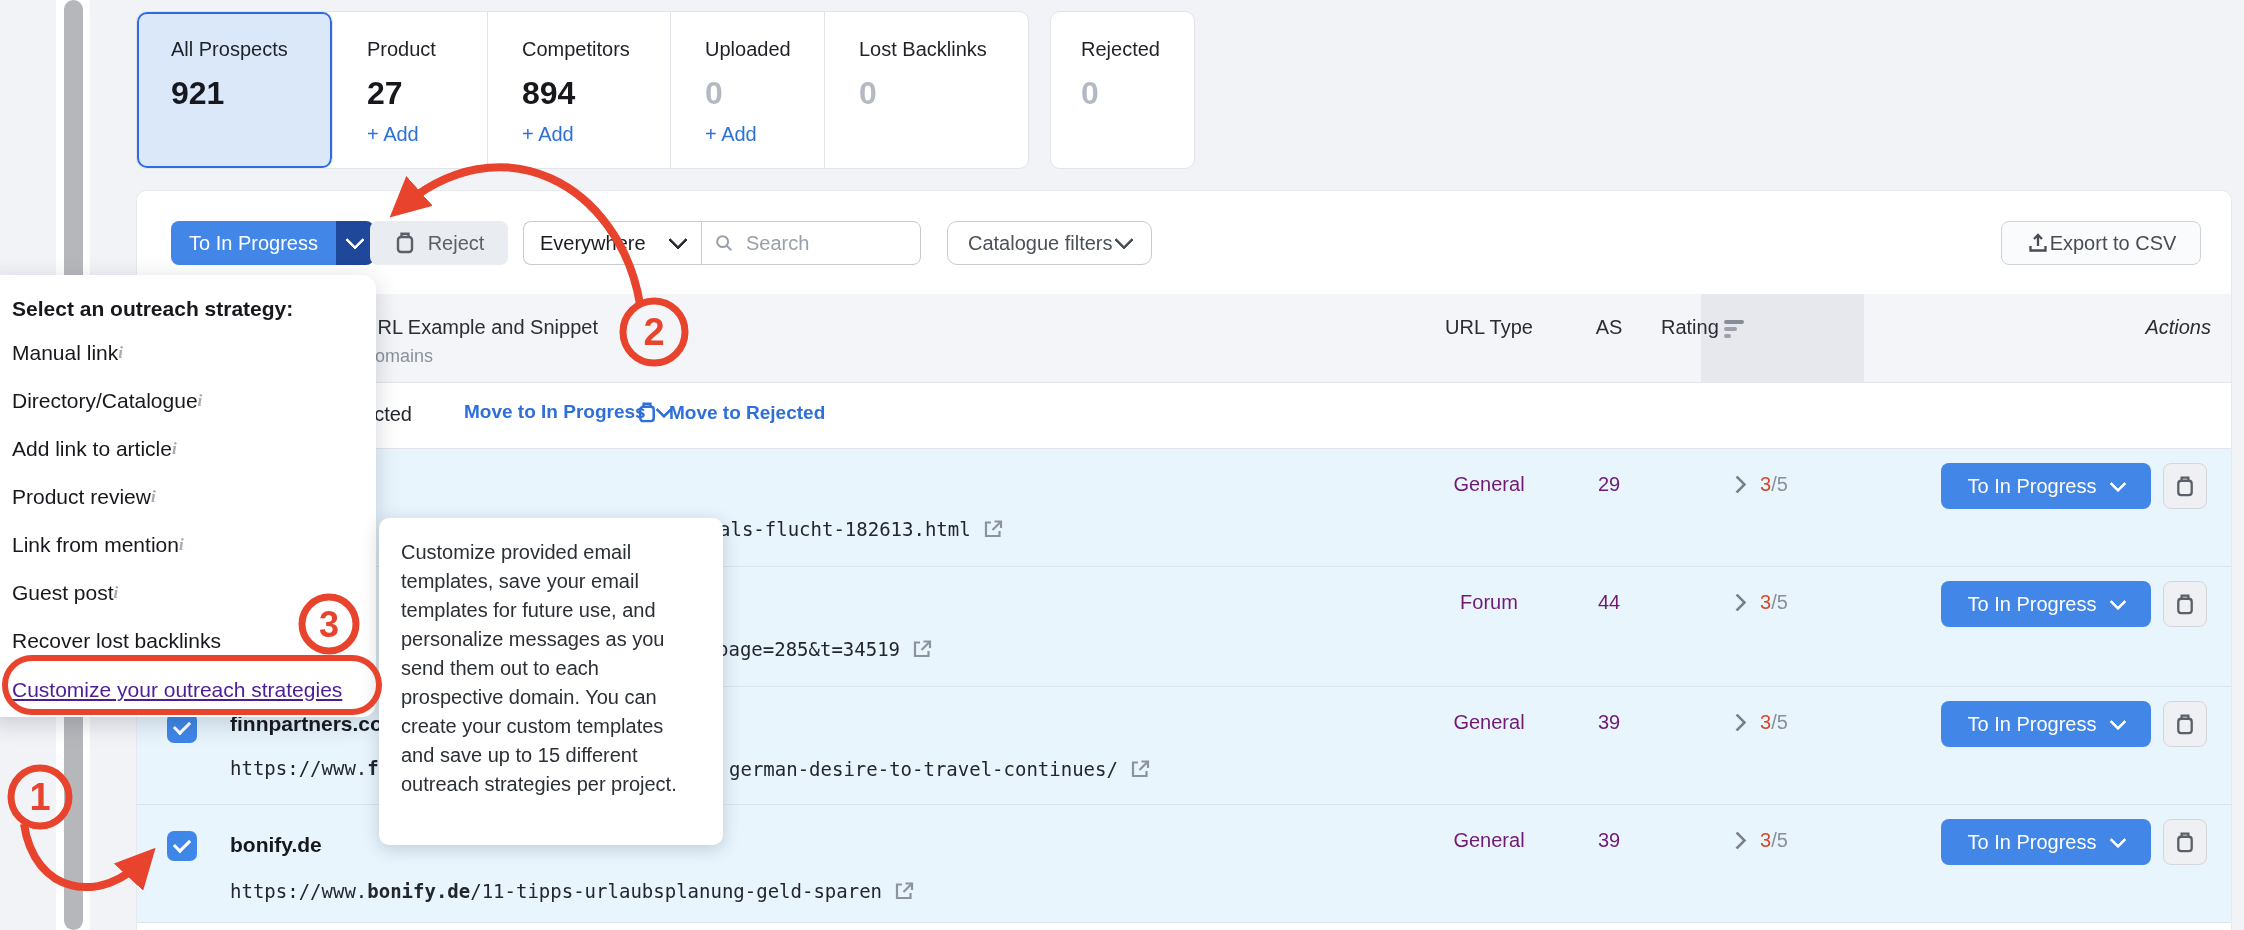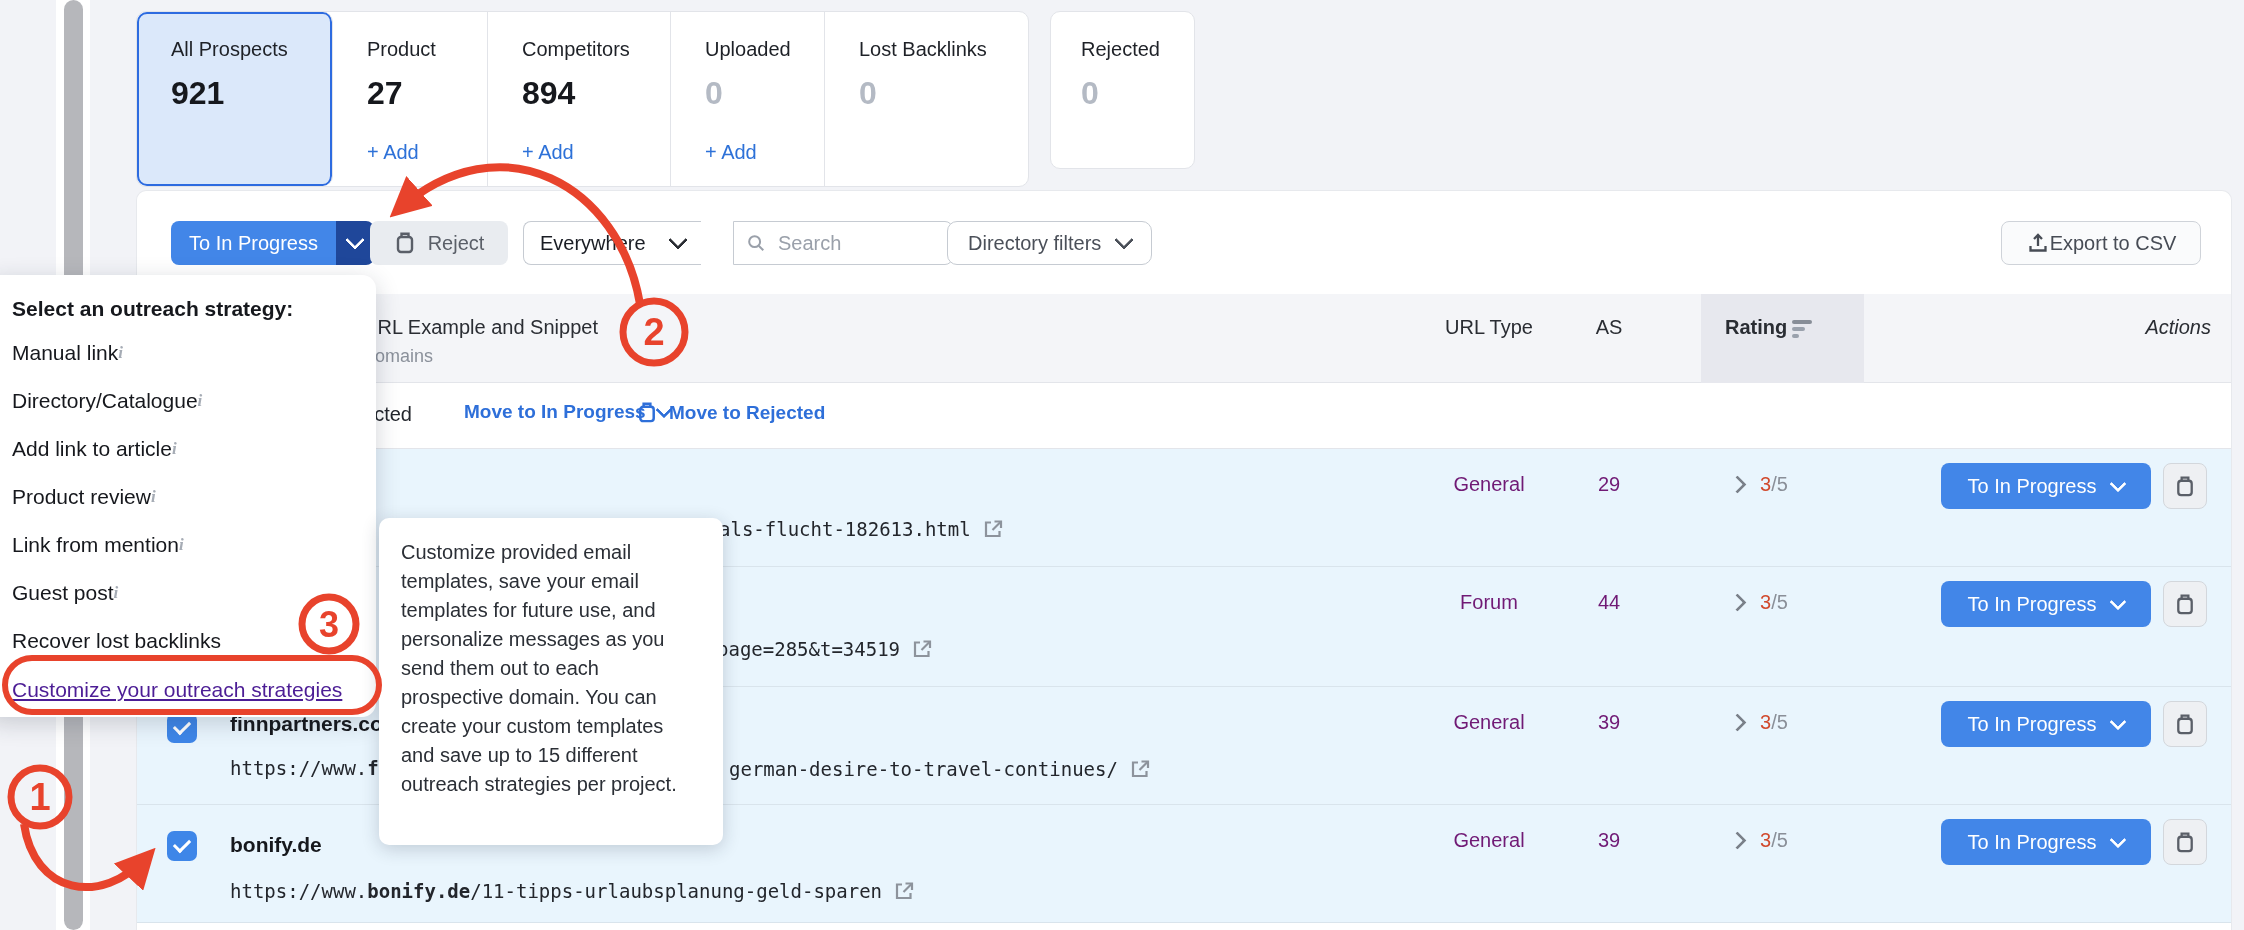--- a/index.html
+++ b/index.html
@@ -2,21 +2,21 @@
 <html><head>
 <meta charset="utf-8">
 <style>
   html,body{margin:0;padding:0;background:#e9eaee;}
   .stage{position:relative;width:2244px;height:930px;background:#f2f3f7;overflow:hidden;
          font-family:"Liberation Sans",sans-serif;color:#16181d;}
   
   .scroll-track{position:absolute;left:56px;top:0;width:34px;height:930px;background:#ffffff;}
   .scroll-thumb{position:absolute;left:8px;top:0;width:19px;height:930px;background:#b6b7bb;border-radius:10px;}
   
-  .tabs-group{position:absolute;left:136px;top:11px;height:176px;display:flex;background:#fff;
+  .tabs-group{position:absolute;left:136px;top:11px;height:158px;display:flex;background:#fff;
               border:1px solid #e2e4e9;border-radius:10px;box-sizing:border-box;}
   .tab{position:relative;box-sizing:border-box;border-right:1px solid #e2e4e9;padding:26px 0 0 34px;}
   .tab:last-child{border-right:none;}
   .tab.selected{background:#dbe8fa;box-shadow:0 0 0 2px #2d6be0 inset;border-radius:10px;}
   .tab-label{font-size:20px;color:#1e2127;}
   .tab-value{font-size:32px;font-weight:bold;color:#16181d;margin-top:14px;}
   .tab-value.muted{color:#b4bac4;}
   .tab-add{position:absolute;left:34px;bottom:22px;font-size:20px;color:#2d71d8;font-weight:500;cursor:pointer;}
   .tab-rejected{position:absolute;left:1050px;top:11px;width:145px;height:158px;background:#fff;
                 border:1px solid #e2e4e9;border-radius:10px;box-sizing:border-box;padding:26px 0 0 30px;}
@@ -27,21 +27,21 @@
   .tb{position:absolute;top:30px;height:44px;box-sizing:border-box;display:flex;align-items:center;}
   .btn-split{left:34px;}
   .split-main{height:44px;background:#4286e8;color:#fff;font-size:20px;font-weight:500;
               border-radius:8px 0 0 8px;display:flex;align-items:center;padding:0 18px;cursor:pointer;}
   .split-caret{height:44px;width:38px;background:#1f479a;border-radius:0 8px 8px 0;
                display:flex;align-items:center;justify-content:center;cursor:pointer;}
   .btn-reject{left:233px;width:138px;justify-content:center;gap:12px;background:#e9ecf0;
               border-radius:8px;color:#5a5f68;font-size:20px;cursor:pointer;}
   .scope{left:386px;width:178px;border:1px solid #c6cbd2;border-right:none;border-radius:8px 0 0 8px;
          padding:0 16px;justify-content:space-between;font-size:20px;color:#1a1d24;cursor:pointer;background:#fff;}
-  .searchbox{left:596px;width:220px;border:1px solid #c6cbd2;border-radius:0 8px 8px 0;background:#fff;padding:16px 12px;gap:10px;}
+  .searchbox{left:564px;width:220px;border:1px solid #c6cbd2;border-radius:0 8px 8px 0;background:#fff;padding:16px 12px;gap:10px;}
   .searchbox input{border:none;outline:none;width:160px;font-size:20px;font-family:"Liberation Sans",sans-serif;color:#1a1d24;}
   .searchbox input::placeholder{color:#9aa0aa;}
   .advfilters{left:810px;width:205px;border:1px solid #c6cbd2;border-radius:10px;background:#fff;
               padding:0 20px;justify-content:space-between;font-size:20px;color:#4b5059;cursor:pointer;}
   .btn-export{left:1864px;width:200px;border:1px solid #cfd3d9;border-radius:8px;background:#fafbfc;
               justify-content:center;font-size:20px;color:#474c55;cursor:pointer;}
   
   .chev{display:inline-block;width:11px;height:11px;border-right:3px solid currentColor;
         border-bottom:3px solid currentColor;transform:rotate(45deg);margin-top:-6px;border-radius:1px;}
   .chev.white{border-color:#fff;}
@@ -49,21 +49,21 @@
               border-bottom:3px solid #7a8089;transform:rotate(-45deg);border-radius:1px;}
   
   .thead{position:absolute;left:0;top:103px;width:100%;height:89px;background:#f4f5f8;
          border-bottom:1px solid #e3e5ea;box-sizing:border-box;}
   .th-highlight{position:absolute;left:1564px;top:0;width:163px;height:89px;background:#e7e8ee;}
   .th{position:absolute;top:22px;font-size:20px;color:#2a2d33;}
   .th-main{left:226px;}
   .th-sub{left:228px;top:52px;font-size:18px;color:#8b919b;}
   .th-urltype{left:1288px;width:128px;text-align:center;}
   .th-as{left:1432px;width:80px;text-align:center;}
-  .th-rating{left:1588px;display:flex;align-items:center;gap:5px;cursor:pointer;font-weight:bold;}
+  .th-rating{left:1524px;display:flex;align-items:center;gap:5px;cursor:pointer;}
   .th-actions{right:20px;font-style:italic;}
   .sort-icon{display:inline-flex;flex-direction:column;gap:3px;margin-top:2px;}
   .sort-icon i{display:block;height:4px;border-radius:2px;background:#9aa1ac;}
   .sort-icon i:nth-child(1){width:20px;background:#878d97;}
   .sort-icon i:nth-child(2){width:13px;}
   .sort-icon i:nth-child(3){width:7px;}
   
   .selbar{position:absolute;left:0;top:192px;width:100%;height:66px;background:#fff;
           border-bottom:1px solid #e3e5ea;box-sizing:border-box;}
   .sel-count{position:absolute;right:1819px;top:20px;font-size:20px;color:#23262c;white-space:nowrap;}
@@ -169,21 +169,21 @@
       <span class="chev" style="border-color:#2a2d33"></span>
     </div>
     <div class="tb searchbox">
       <svg class="icon-svg" width="22" height="22" viewBox="0 0 22 22" fill="none" stroke="#9aa0aa" stroke-width="2.2">
           <circle cx="9.5" cy="9.5" r="6"></circle>
           <path d="M14 14l5 5"></path>
         </svg>
       <input type="text" value="" placeholder="Search" style="">
     </div>
     <div class="tb advfilters">
-      <span>Directory filters</span>
+      <span>Catalogue filters</span>
       <span class="chev" style="border-color:#4b5059"></span>
     </div>
     <div class="tb btn-export">
       <svg class="icon-svg" width="24" height="24" viewBox="0 0 24 24" fill="none" stroke="#474c55" stroke-width="2.3">
           <path d="M12 15V4.5"></path>
           <path d="M8 8l4-4 4 4"></path>
           <path d="M4.5 15v4.5h15V15"></path>
         </svg>
       <span>Export to CSV</span>
     </div>

